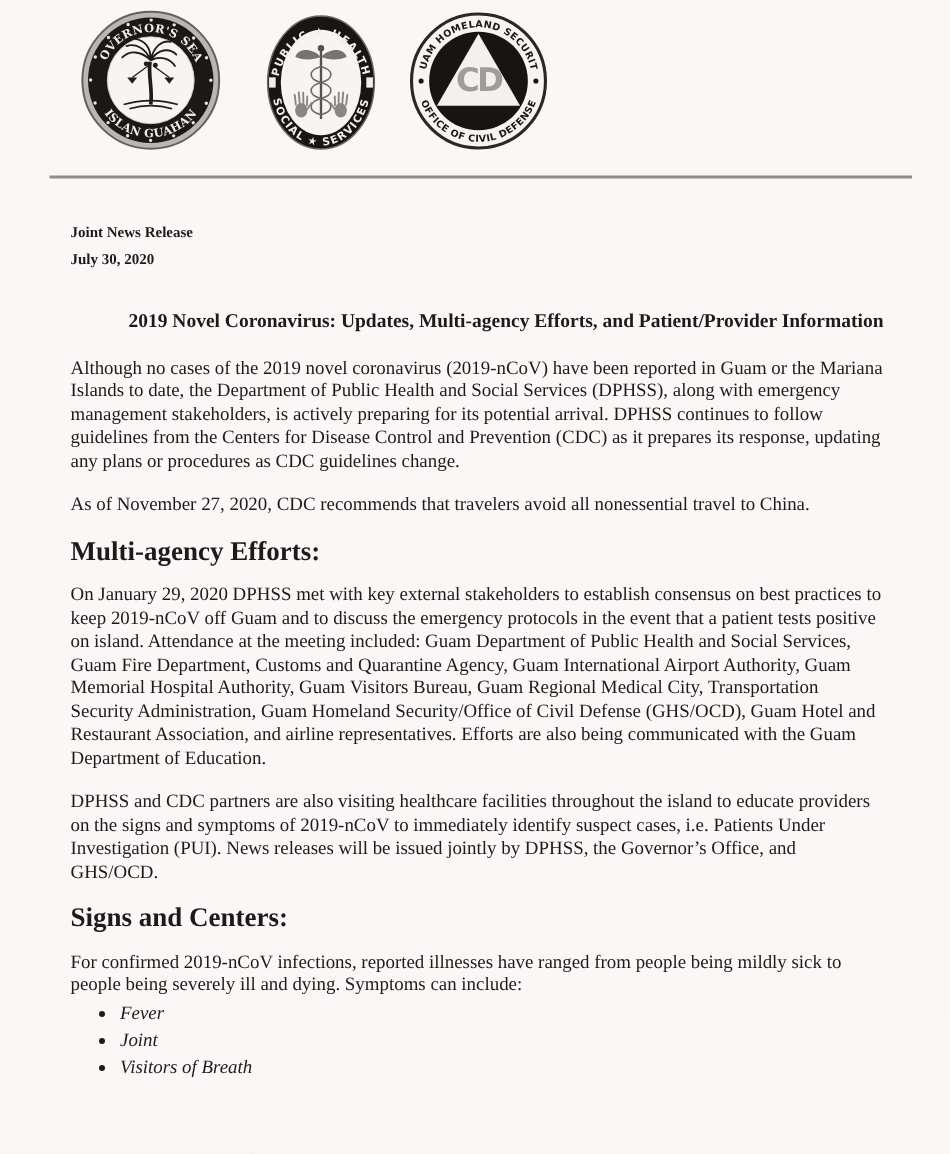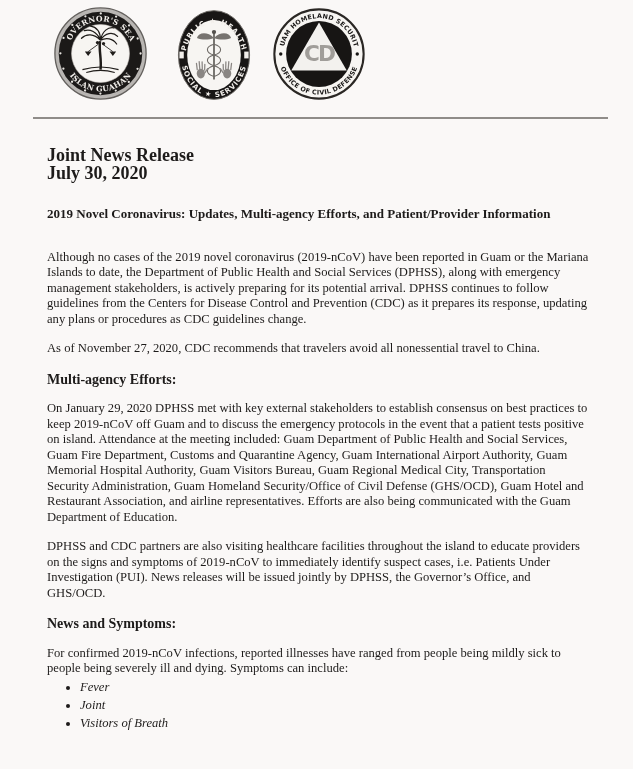--- a/index.html
+++ b/index.html
@@ -26,29 +26,29 @@
   .rule {
     border:0; border-top:2px solid #8f8c89;
     width:575px; margin:15px 0 0 33px;
   }
   .content {
     margin:28px 0 0 47px;
     width:542px;
     font-size:12.6px;
     line-height:15.5px;
   }
-  .meta { font-weight:700; font-size:18px; line-height:17.5px; }
+  .meta { font-weight:700; font-size:10px; line-height:17.5px; }
   .doc-title {
     margin:24px 0 0 0;
     font-size:13px; font-weight:700;
-    text-align:left;
+    text-align:right;
   }
   .content p { margin:14px 0 0 0; }
-  .content p.first { margin-top:28px; }
-  .sec-heading { margin:15px 0 0 0; font-size:14px; font-weight:700; line-height:15.5px; }
+  .content p.first { margin-top:16px; }
+  .sec-heading { margin:15px 0 0 0; font-size:18px; font-weight:700; line-height:15.5px; }
   ul.symptoms { margin:1px 0 0 0; padding-left:33px;font-style:italic; }
   ul.symptoms li { line-height:18.4px; }
 </style>
 </head>
 <body>
 
 <div class="page">
 
   <header class="seals">
 
@@ -144,21 +144,21 @@
     <p class="first">Although no cases of the 2019 novel coronavirus (2019-nCoV) have been reported in Guam or the Mariana Islands to date, the Department of Public Health and Social Services (DPHSS), along with emergency management stakeholders, is actively preparing for its potential arrival. DPHSS continues to follow guidelines from the Centers for Disease Control and Prevention (CDC) as it prepares its response, updating any plans or procedures as CDC guidelines change.</p>
 
     <p>As of November 27, 2020, CDC recommends that travelers avoid all nonessential travel to China.</p>
 
     <div class="sec-heading">Multi-agency Efforts:</div>
 
     <p>On January 29, 2020 DPHSS met with key external stakeholders to establish consensus on best practices to keep 2019-nCoV off Guam and to discuss the emergency protocols in the event that a patient tests positive on island. Attendance at the meeting included: Guam Department of Public Health and Social Services, Guam Fire Department, Customs and Quarantine Agency, Guam International Airport Authority, Guam Memorial Hospital Authority, Guam Visitors Bureau, Guam Regional Medical City, Transportation Security Administration, Guam Homeland Security/Office of Civil Defense (GHS/OCD), Guam Hotel and Restaurant Association, and airline representatives. Efforts are also being communicated with the Guam Department of Education.</p>
 
     <p>DPHSS and CDC partners are also visiting healthcare facilities throughout the island to educate providers on the signs and symptoms of 2019-nCoV to immediately identify suspect cases, i.e. Patients Under Investigation (PUI). News releases will be issued jointly by DPHSS, the Governor’s Office, and GHS/OCD.</p>
 
-    <div class="sec-heading">News and Symptoms:</div>
+    <div class="sec-heading">Signs and Centers:</div>
 
     <p>For confirmed 2019-nCoV infections, reported illnesses have ranged from people being mildly sick to people being severely ill and dying. Symptoms can include:</p>
 
     <ul class="symptoms">
       <li>Fever</li>
       <li>Joint</li>
       <li>Visitors of Breath</li>
     </ul>
 
   </div>

